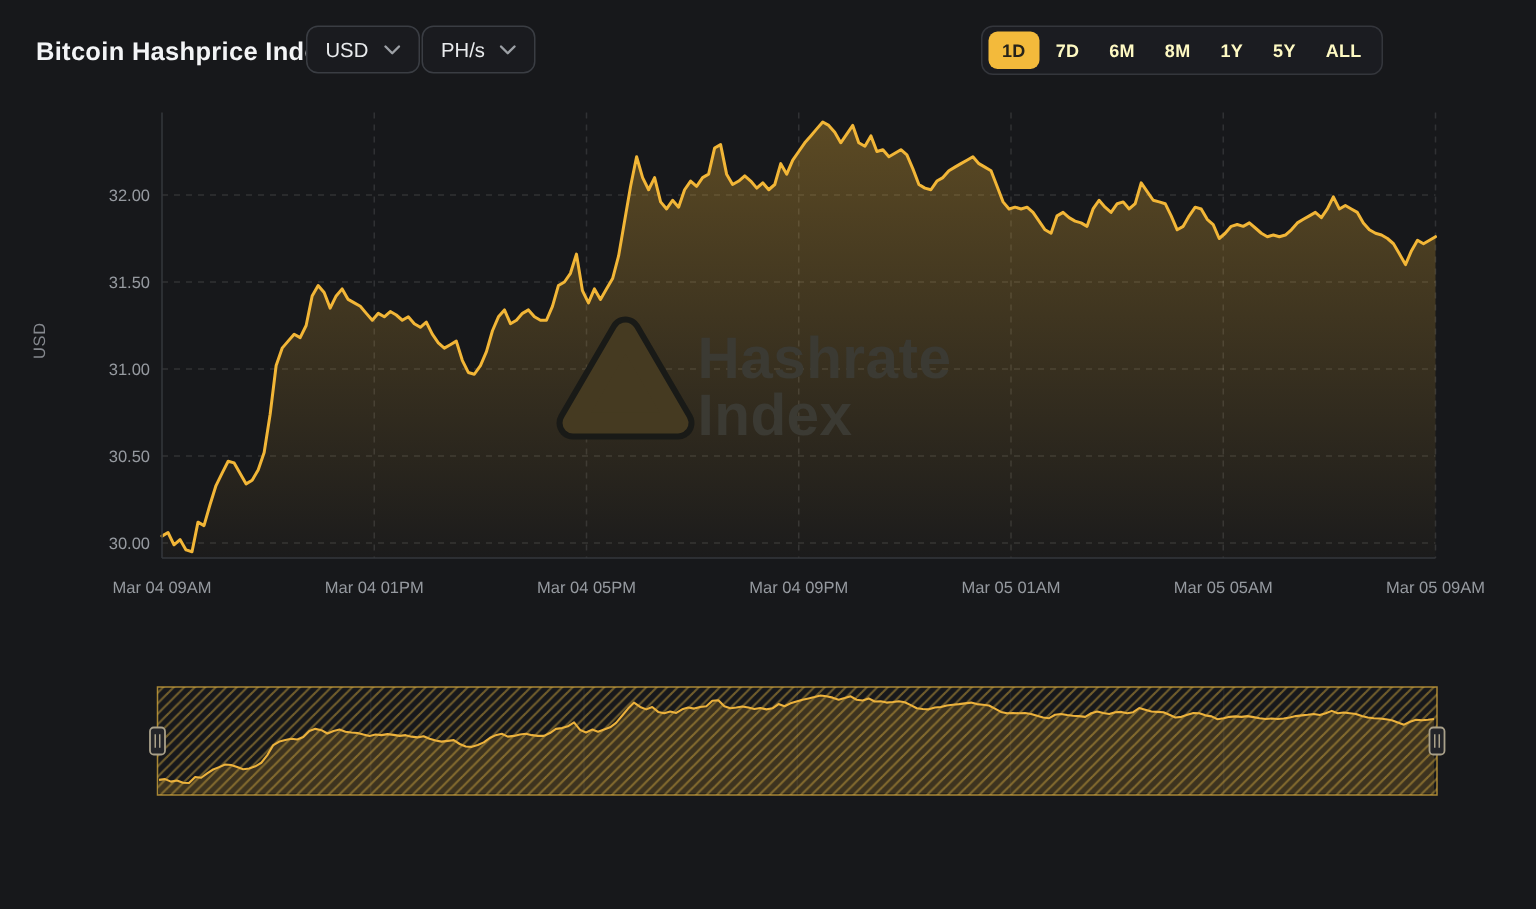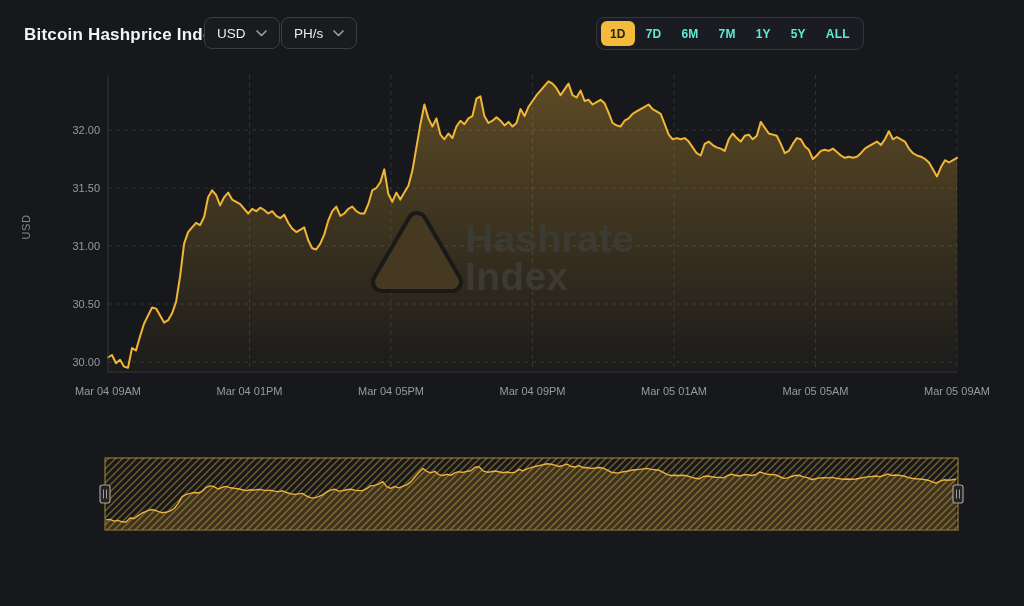--- a/index.html
+++ b/index.html
@@ -17,28 +17,28 @@
   .dd{
     position:absolute;top:17px;height:32px;box-sizing:border-box;
     display:flex;align-items:center;gap:10px;padding:0 12px;
     border:1px solid #3A3D43;border-radius:8px;background:#1A1B1F;
     color:#E9EBED;font-size:13.5px;cursor:pointer;
   }
   .dd .chev{display:flex;align-items:center}
   .dd-currency{left:204px}
   .dd-unit{left:281px}
   .ranges{
-    position:absolute;left:596px;top:17px;height:33px;box-sizing:border-box;
+    position:absolute;left:654px;top:17px;height:33px;box-sizing:border-box;
     display:flex;align-items:center;gap:2px;padding:0 4px;
     border:1px solid #34363C;border-radius:8px;background:#1B1C21;
   }
   .rbtn{
     min-width:14px;height:25px;display:flex;align-items:center;justify-content:center;
     padding:0 9px;border-radius:6px;cursor:pointer;
-    font-size:12px;font-weight:700;color:#5eead4;letter-spacing:.2px;
+    font-size:12px;font-weight:700;color:#fef9c3;letter-spacing:.2px;
   }
   .rbtn.active{background:#F3BA3B;color:#26231A}
   svg#chart{position:absolute;left:0;top:0;z-index:1}
   .tick{font-family:"Liberation Sans",sans-serif;font-size:11px;fill:#969AA0}
   .axis-title{font-family:"Liberation Sans",sans-serif;font-size:11px;fill:#85888E;letter-spacing:.5px}
   .wm-text{font-family:"Liberation Sans",sans-serif;font-weight:700;font-size:39px;fill:#3B3A33;letter-spacing:.3px}
 </style>
 </head>
 <body>
 
@@ -60,21 +60,21 @@
       <svg width="11" height="7" viewBox="0 0 11 7">
           <polyline points="1,1 5.5,5.5 10,1" fill="none" stroke="#9CA0A5" stroke-width="1.6" stroke-linecap="round" stroke-linejoin="round"></polyline>
         </svg>
     </span>
   </div>
 
   <div class="ranges" id="ranges">
       <div class="rbtn active">1D</div>
       <div class="rbtn">7D</div>
       <div class="rbtn">6M</div>
-      <div class="rbtn">7M</div>
+      <div class="rbtn">8M</div>
       <div class="rbtn">1Y</div>
       <div class="rbtn">5Y</div>
       <div class="rbtn">ALL</div>
     </div>
 </div>
 
 <svg id="chart" width="1024" height="606" viewBox="0 0 1024 606">
   <defs>
     <linearGradient id="areaGrad" gradientUnits="userSpaceOnUse" x1="0" y1="75" x2="0" y2="372">
       <stop offset="0" stop-color="rgba(242,183,54,0.32)"></stop>

